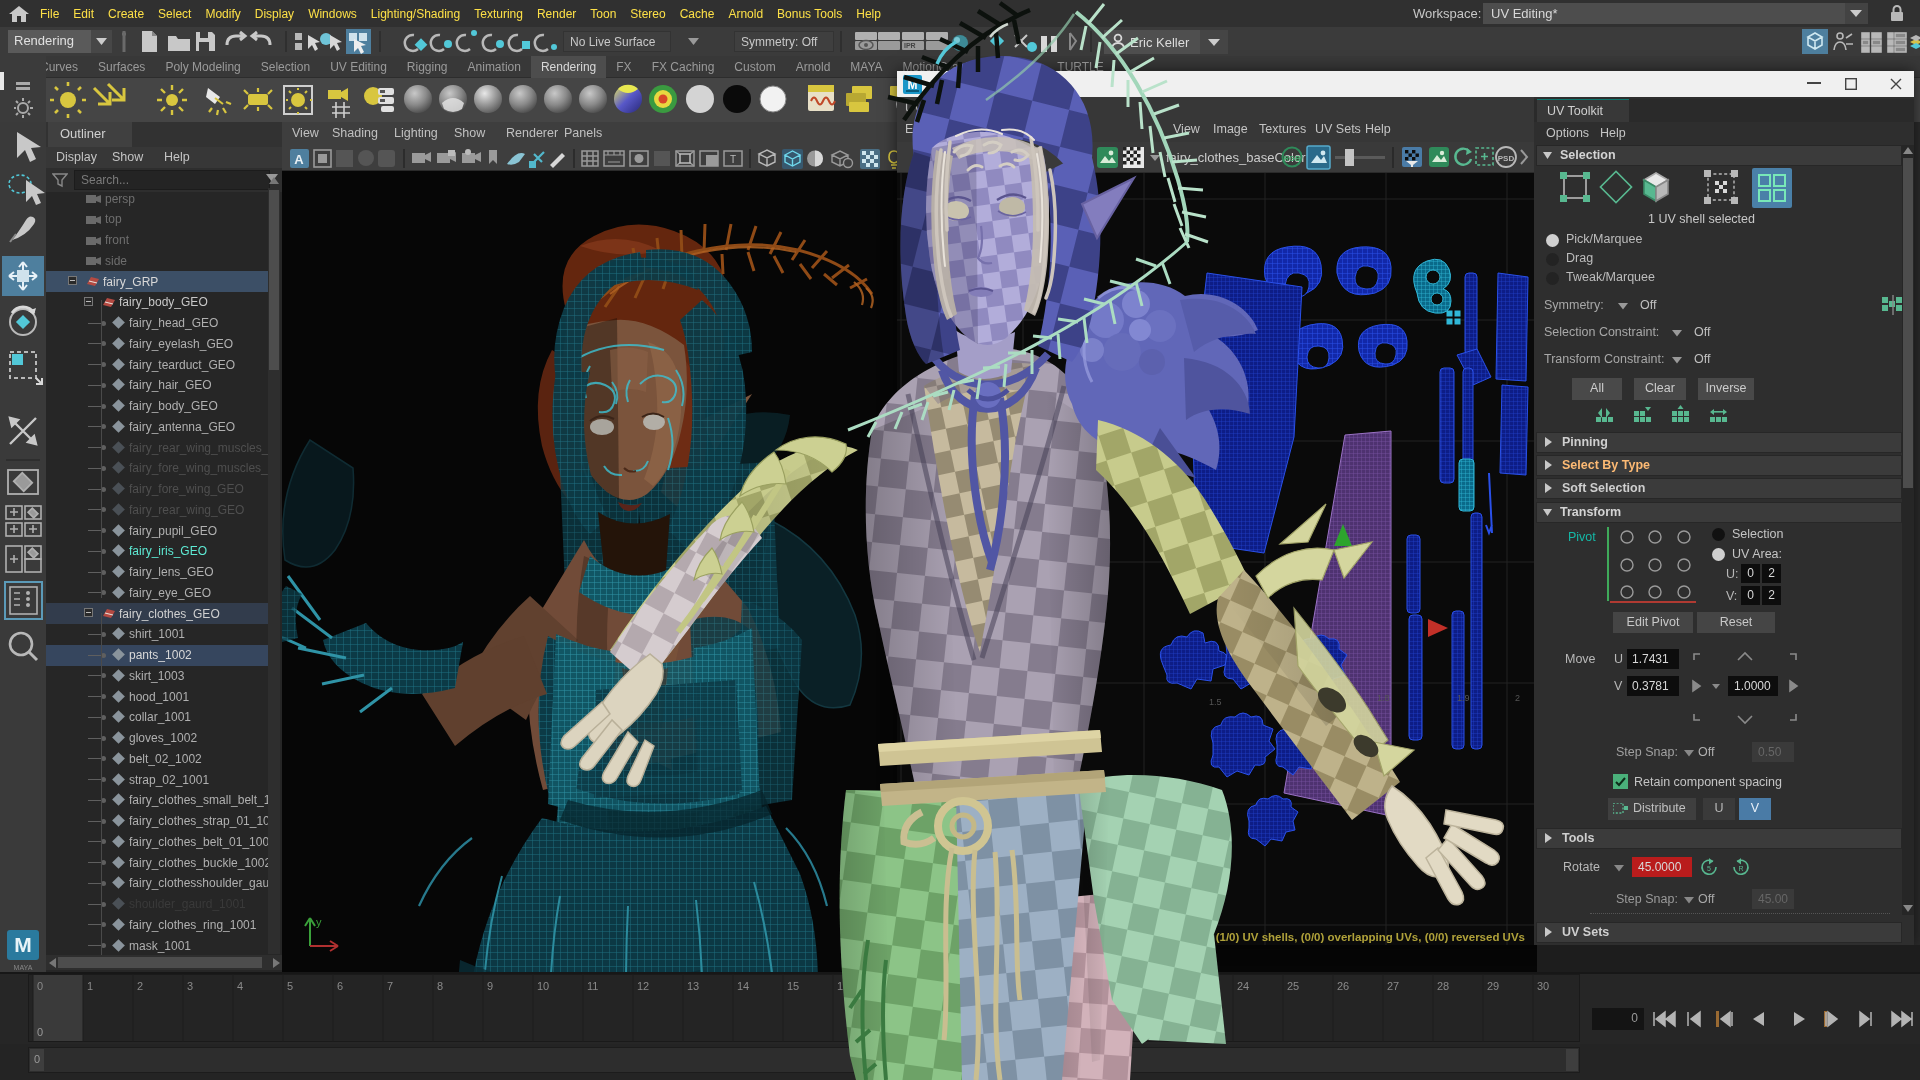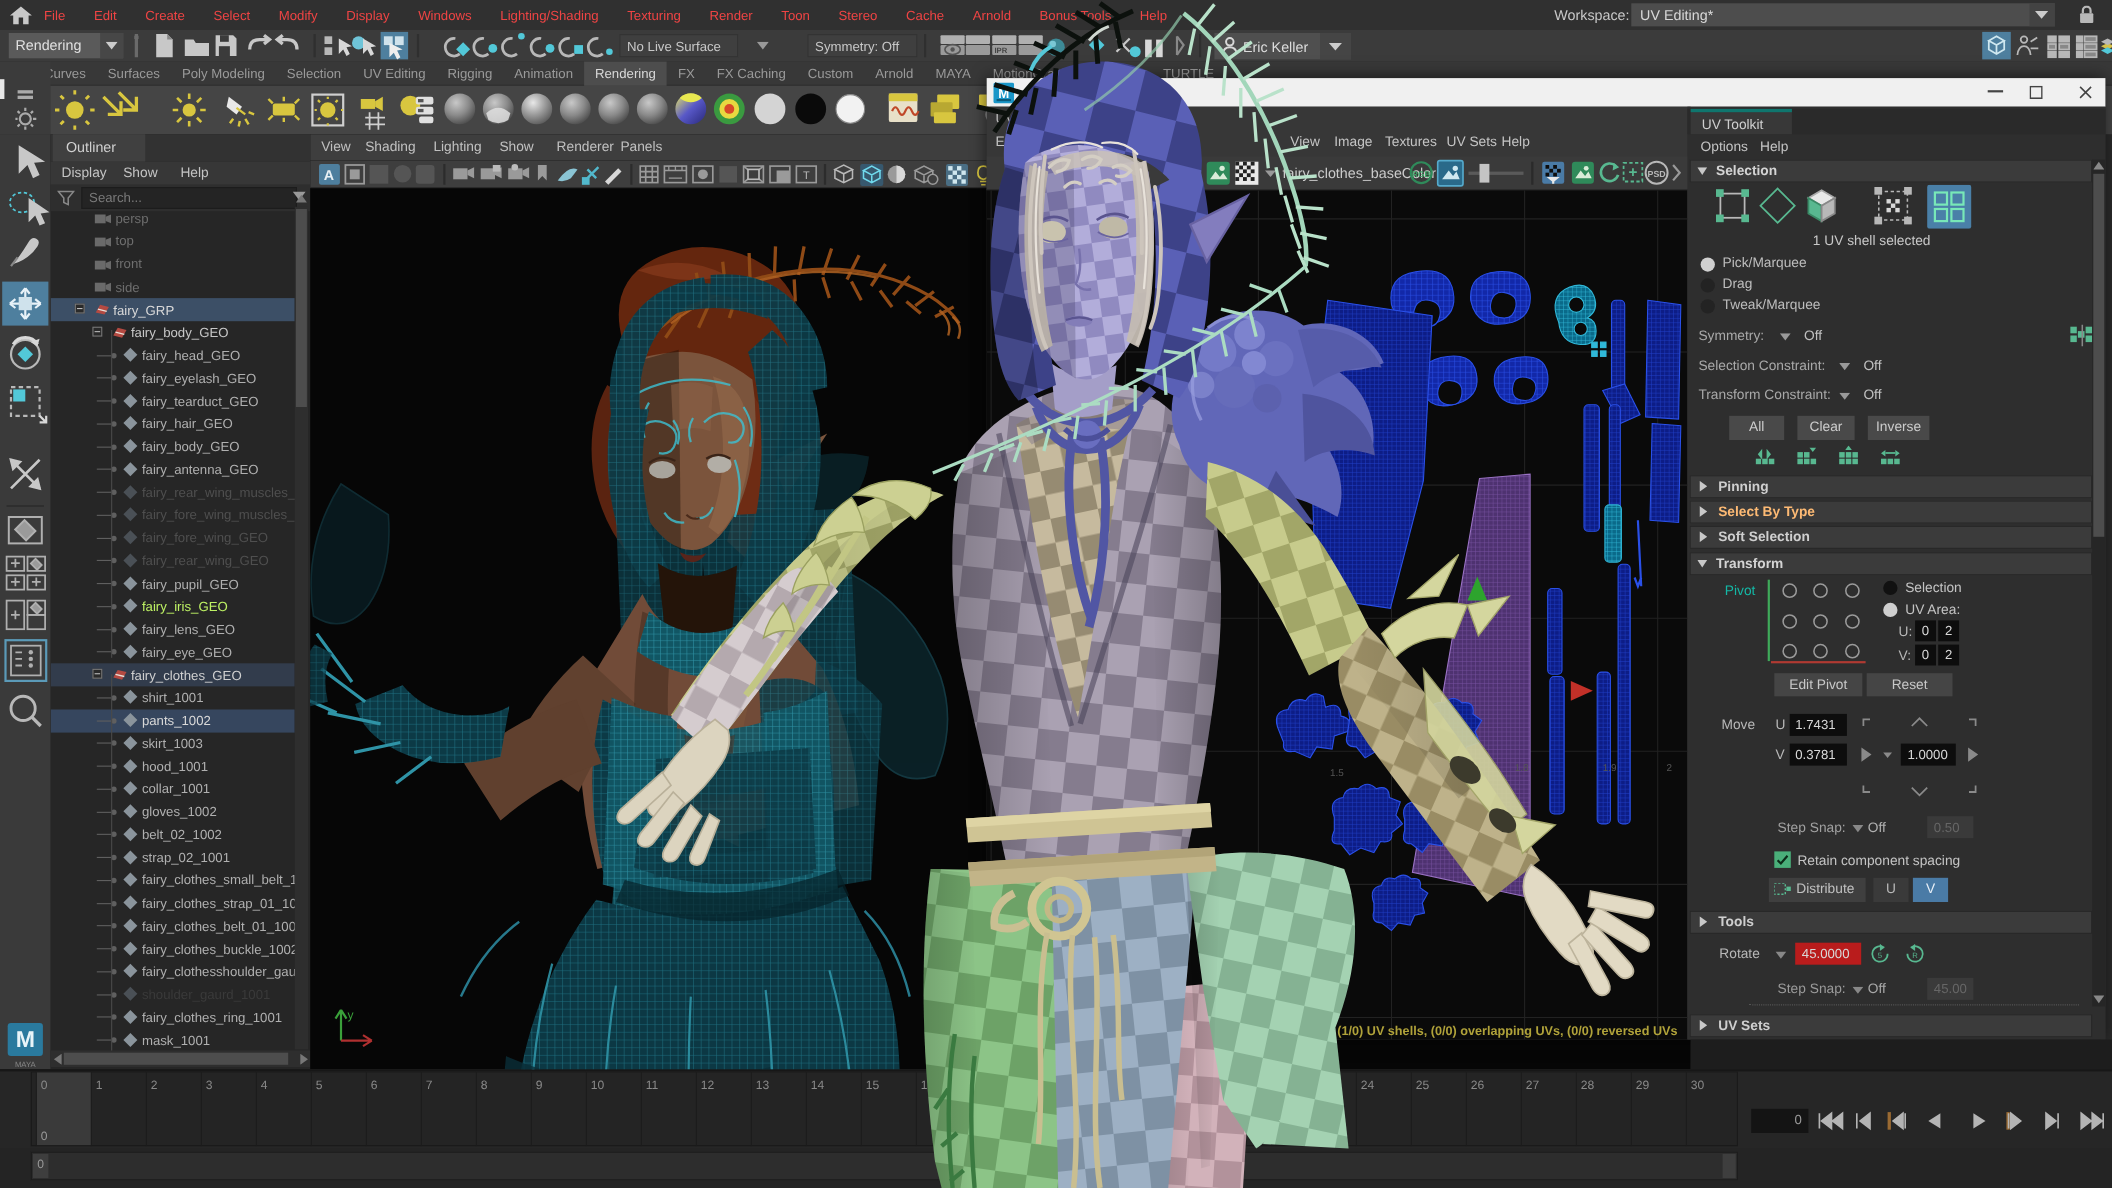--- a/index.html
+++ b/index.html
@@ -9,21 +9,21 @@
 .mtxt{color:#c8c8c8;font-size:13px}
 </style>
 </head>
 <body>
 <div id="stage">
 
 <div class="abs" style="left:0;top:0;width:1920px;height:27px;background:#303030"></div>
 <svg class="abs" style="left:8px;top:5px" width="22" height="18" viewBox="0 0 22 18">
       <path d="M11 1 L21 9 L18 9 L18 17 L13 17 L13 11 L9 11 L9 17 L4 17 L4 9 L1 9 Z" fill="#c8c8c8"></path>
     </svg>
-<div class="abs" style="left:33px;top:7px;display:flex;gap:12px;color:#ef4444;font-size:12px;white-space:nowrap">
+<div class="abs" style="left:33px;top:7px;display:flex;gap:0;color:#fde047;font-size:12px;white-space:nowrap">
 <span style="padding:0 7px">File</span>
       <span style="padding:0 7px">Edit</span>
       <span style="padding:0 7px">Create</span>
       <span style="padding:0 7px">Select</span>
       <span style="padding:0 7px">Modify</span>
       <span style="padding:0 7px">Display</span>
       <span style="padding:0 7px">Windows</span>
       <span style="padding:0 7px">Lighting/Shading</span>
       <span style="padding:0 7px">Texturing</span>
       <span style="padding:0 7px">Render</span>
@@ -466,21 +466,21 @@
       <span class="abs" style="left:55px;top:319.2px;width:5px;height:5px;background:#5f5f5f;border-radius:50%"></span>
 <span class="abs" style="left:68px;top:316.8px;width:9px;height:9px;background:#4a5056;transform:rotate(45deg)"></span>
 <span class="abs" style="left:83px;top:314.8px;color:#4f4f4f;white-space:nowrap">fairy_rear_wing_GEO</span>
 <span class="abs" style="left:42px;top:342.0px;width:13px;height:1px;background:#5f5f5f"></span>
       <span class="abs" style="left:55px;top:340.0px;width:5px;height:5px;background:#5f5f5f;border-radius:50%"></span>
 <span class="abs" style="left:68px;top:337.5px;width:9px;height:9px;background:#8a949c;transform:rotate(45deg)"></span>
 <span class="abs" style="left:83px;top:335.5px;color:#b0b0b0;white-space:nowrap">fairy_pupil_GEO</span>
 <span class="abs" style="left:42px;top:362.8px;width:13px;height:1px;background:#5f5f5f"></span>
       <span class="abs" style="left:55px;top:360.8px;width:5px;height:5px;background:#5f5f5f;border-radius:50%"></span>
 <span class="abs" style="left:68px;top:358.2px;width:9px;height:9px;background:#8a949c;transform:rotate(45deg)"></span>
-<span class="abs" style="left:83px;top:356.2px;color:#bef264;white-space:nowrap">fairy_iris_GEO</span>
+<span class="abs" style="left:83px;top:356.2px;color:#5eead4;white-space:nowrap">fairy_iris_GEO</span>
 <span class="abs" style="left:42px;top:383.5px;width:13px;height:1px;background:#5f5f5f"></span>
       <span class="abs" style="left:55px;top:381.5px;width:5px;height:5px;background:#5f5f5f;border-radius:50%"></span>
 <span class="abs" style="left:68px;top:379.0px;width:9px;height:9px;background:#8a949c;transform:rotate(45deg)"></span>
 <span class="abs" style="left:83px;top:377.0px;color:#b0b0b0;white-space:nowrap">fairy_lens_GEO</span>
 <span class="abs" style="left:42px;top:404.2px;width:13px;height:1px;background:#5f5f5f"></span>
       <span class="abs" style="left:55px;top:402.2px;width:5px;height:5px;background:#5f5f5f;border-radius:50%"></span>
 <span class="abs" style="left:68px;top:399.8px;width:9px;height:9px;background:#8a949c;transform:rotate(45deg)"></span>
 <span class="abs" style="left:83px;top:397.8px;color:#b0b0b0;white-space:nowrap">fairy_eye_GEO</span>
 <div class="abs" style="left:0;top:415.0px;width:222px;height:21px;background:#323c4c"></div>
 <span class="abs" style="left:38px;top:420.0px;width:9px;height:9px;border:1px solid #777;background:#2a2a2a">
@@ -792,21 +792,21 @@
         <circle cx="11" cy="13" r="10" fill="none" stroke="#b8b8b8" stroke-width="1.8"></circle>
         <text x="11" y="16.5" text-anchor="middle" font-size="8" font-weight="bold" fill="#b8b8b8">PSD</text>
       </g>
   <path d="M624 8 l6 7 -6 7" stroke="#999" stroke-width="2" fill="none"></path>
 </svg>
 
 <div id="uvcanvas" class="abs" style="left:897px;top:173px;width:637px;height:772px;background:#0a0a0a"></div>
 
 <div class="abs" style="left:1534px;top:97px;width:380px;height:848px;background:#2e2e2e"></div>
 <div class="abs" style="left:1534px;top:99px;width:380px;height:23px;background:#2a2a2a"></div>
-<div class="abs" style="left:1537px;top:99px;width:92px;height:23px;background:#383838;border-top:3px solid #0f766e;color:#cfcfcf;font-size:12.5px;padding:4px 10px">UV Toolkit</div>
+<div class="abs" style="left:1537px;top:99px;width:92px;height:23px;background:#383838;border-top:1px solid #0f766e;color:#cfcfcf;font-size:12.5px;padding:4px 10px">UV Toolkit</div>
 <div class="abs" style="left:1534px;top:122px;width:380px;height:23px;color:#c4c4c4;font-size:12.5px">
       <span style="position:absolute;left:12px;top:4px">Options</span>
       <span style="position:absolute;left:66px;top:4px">Help</span>
     </div>
 
 <div class="abs" style="left:1536px;top:145px;width:366px;height:21px;background:#3b3b3b;border:1px solid #272727"></div>
 <svg class="abs" style="left:1543px;top:152px" width="9" height="8">
       <path d="M0 0 h9 l-4.5 7 Z" fill="#c8c8c8"></path>
     </svg>
 <div class="abs" style="left:1560px;top:148px;color:#d4d4d4;font-size:12.5px;font-weight:bold">Selection</div>

